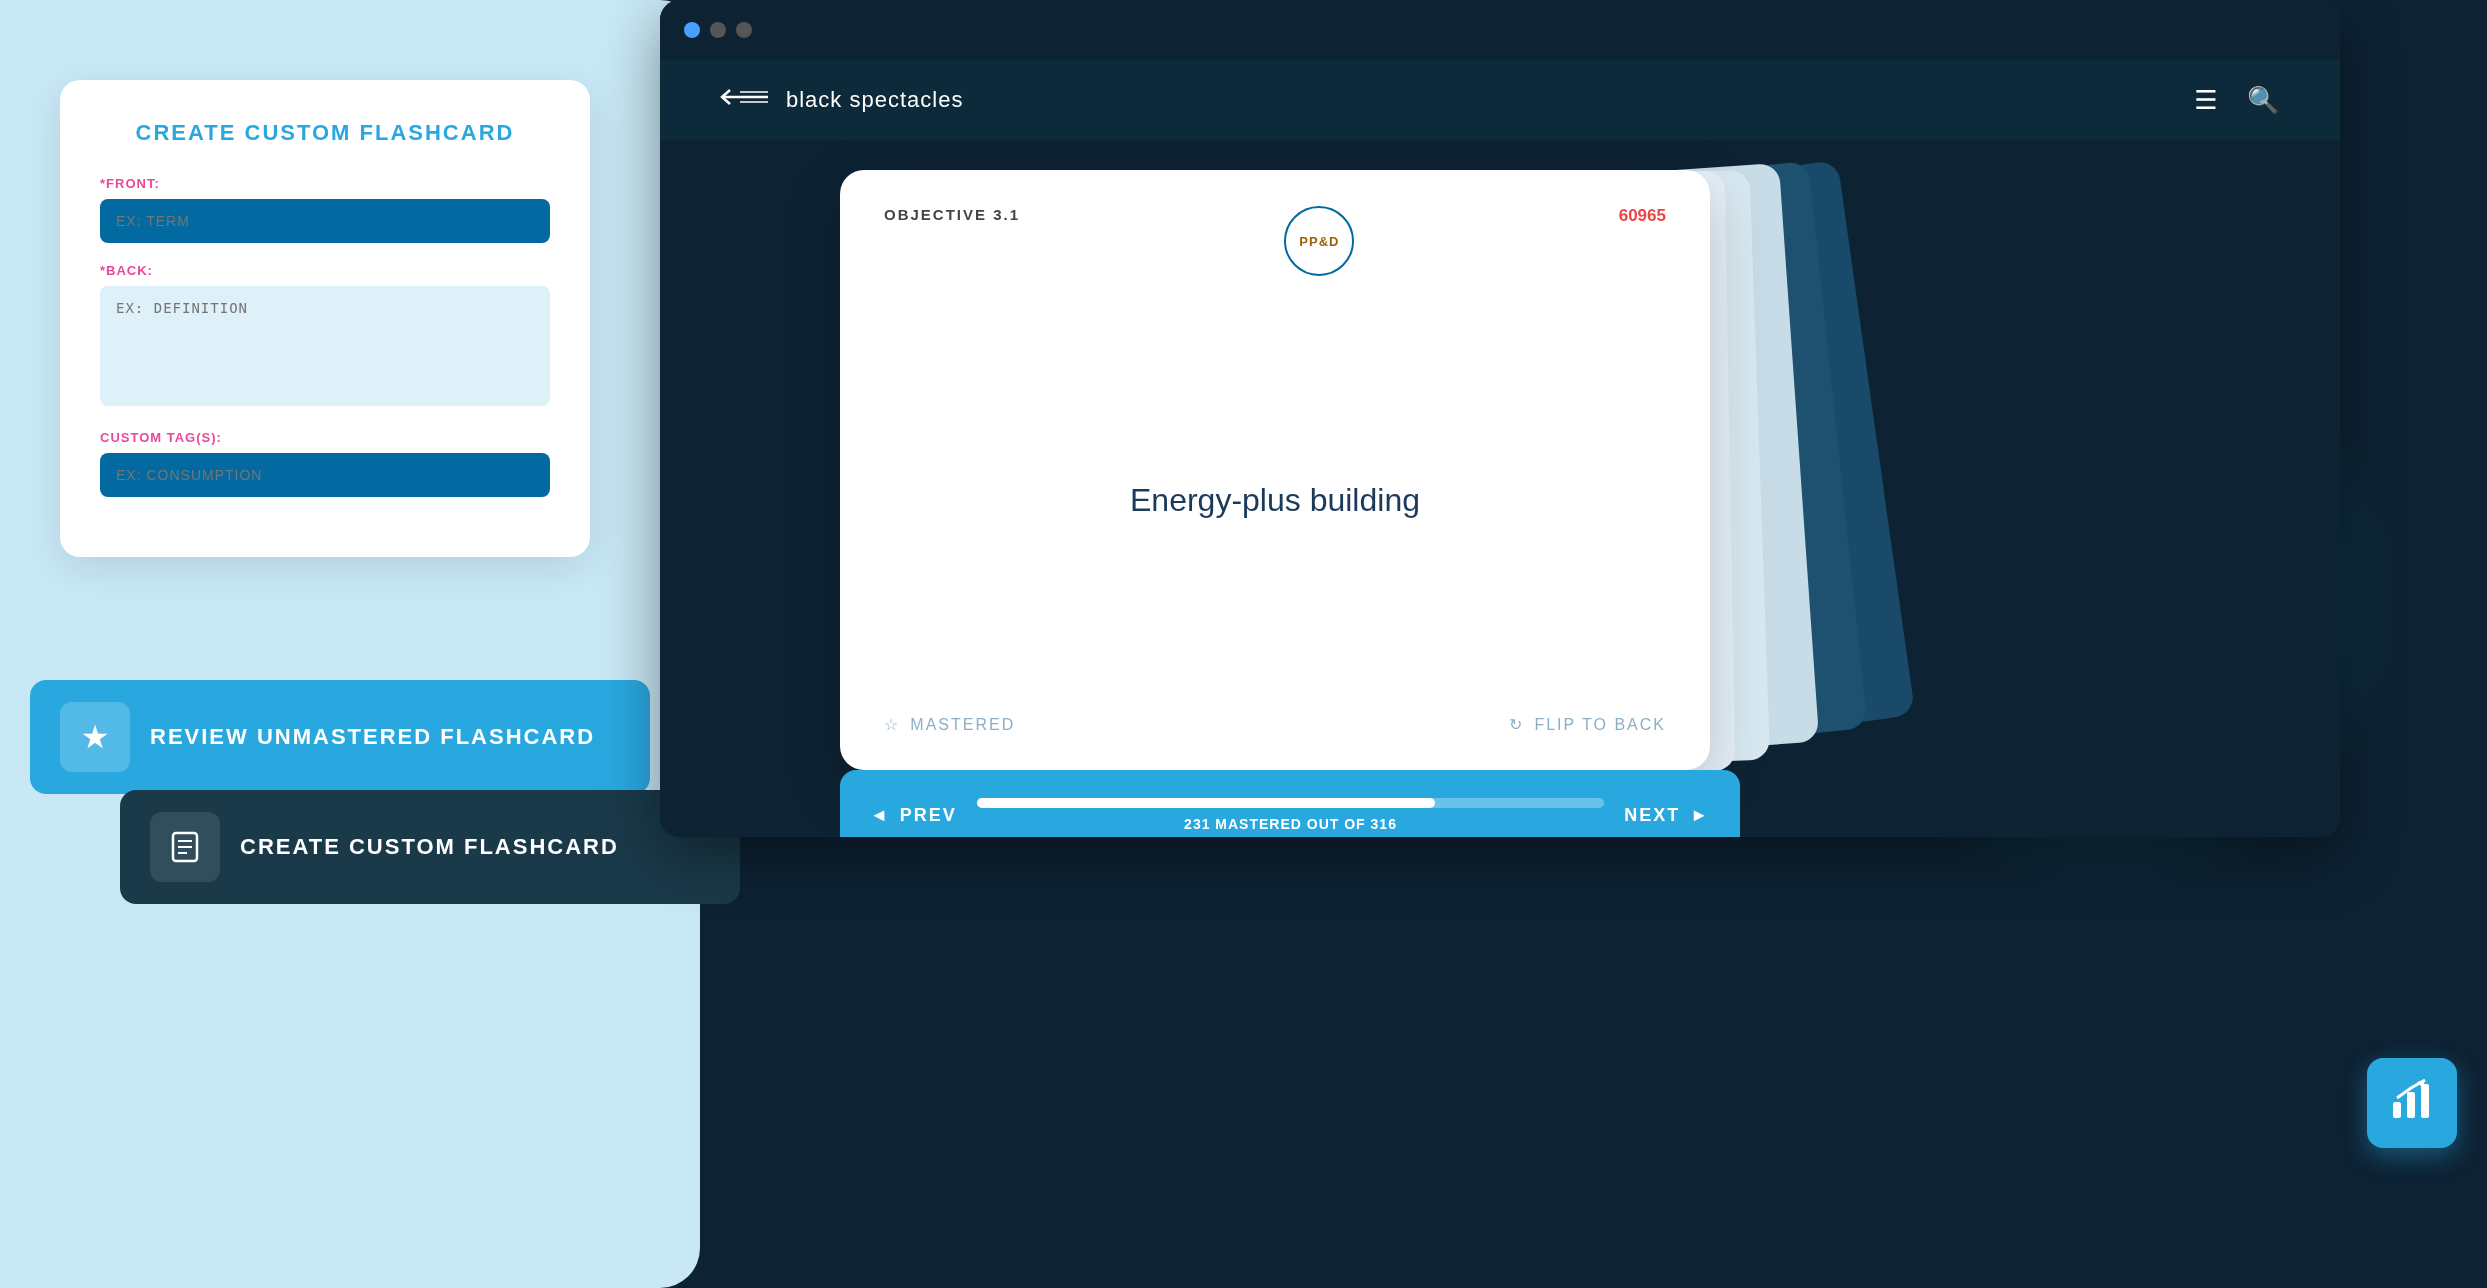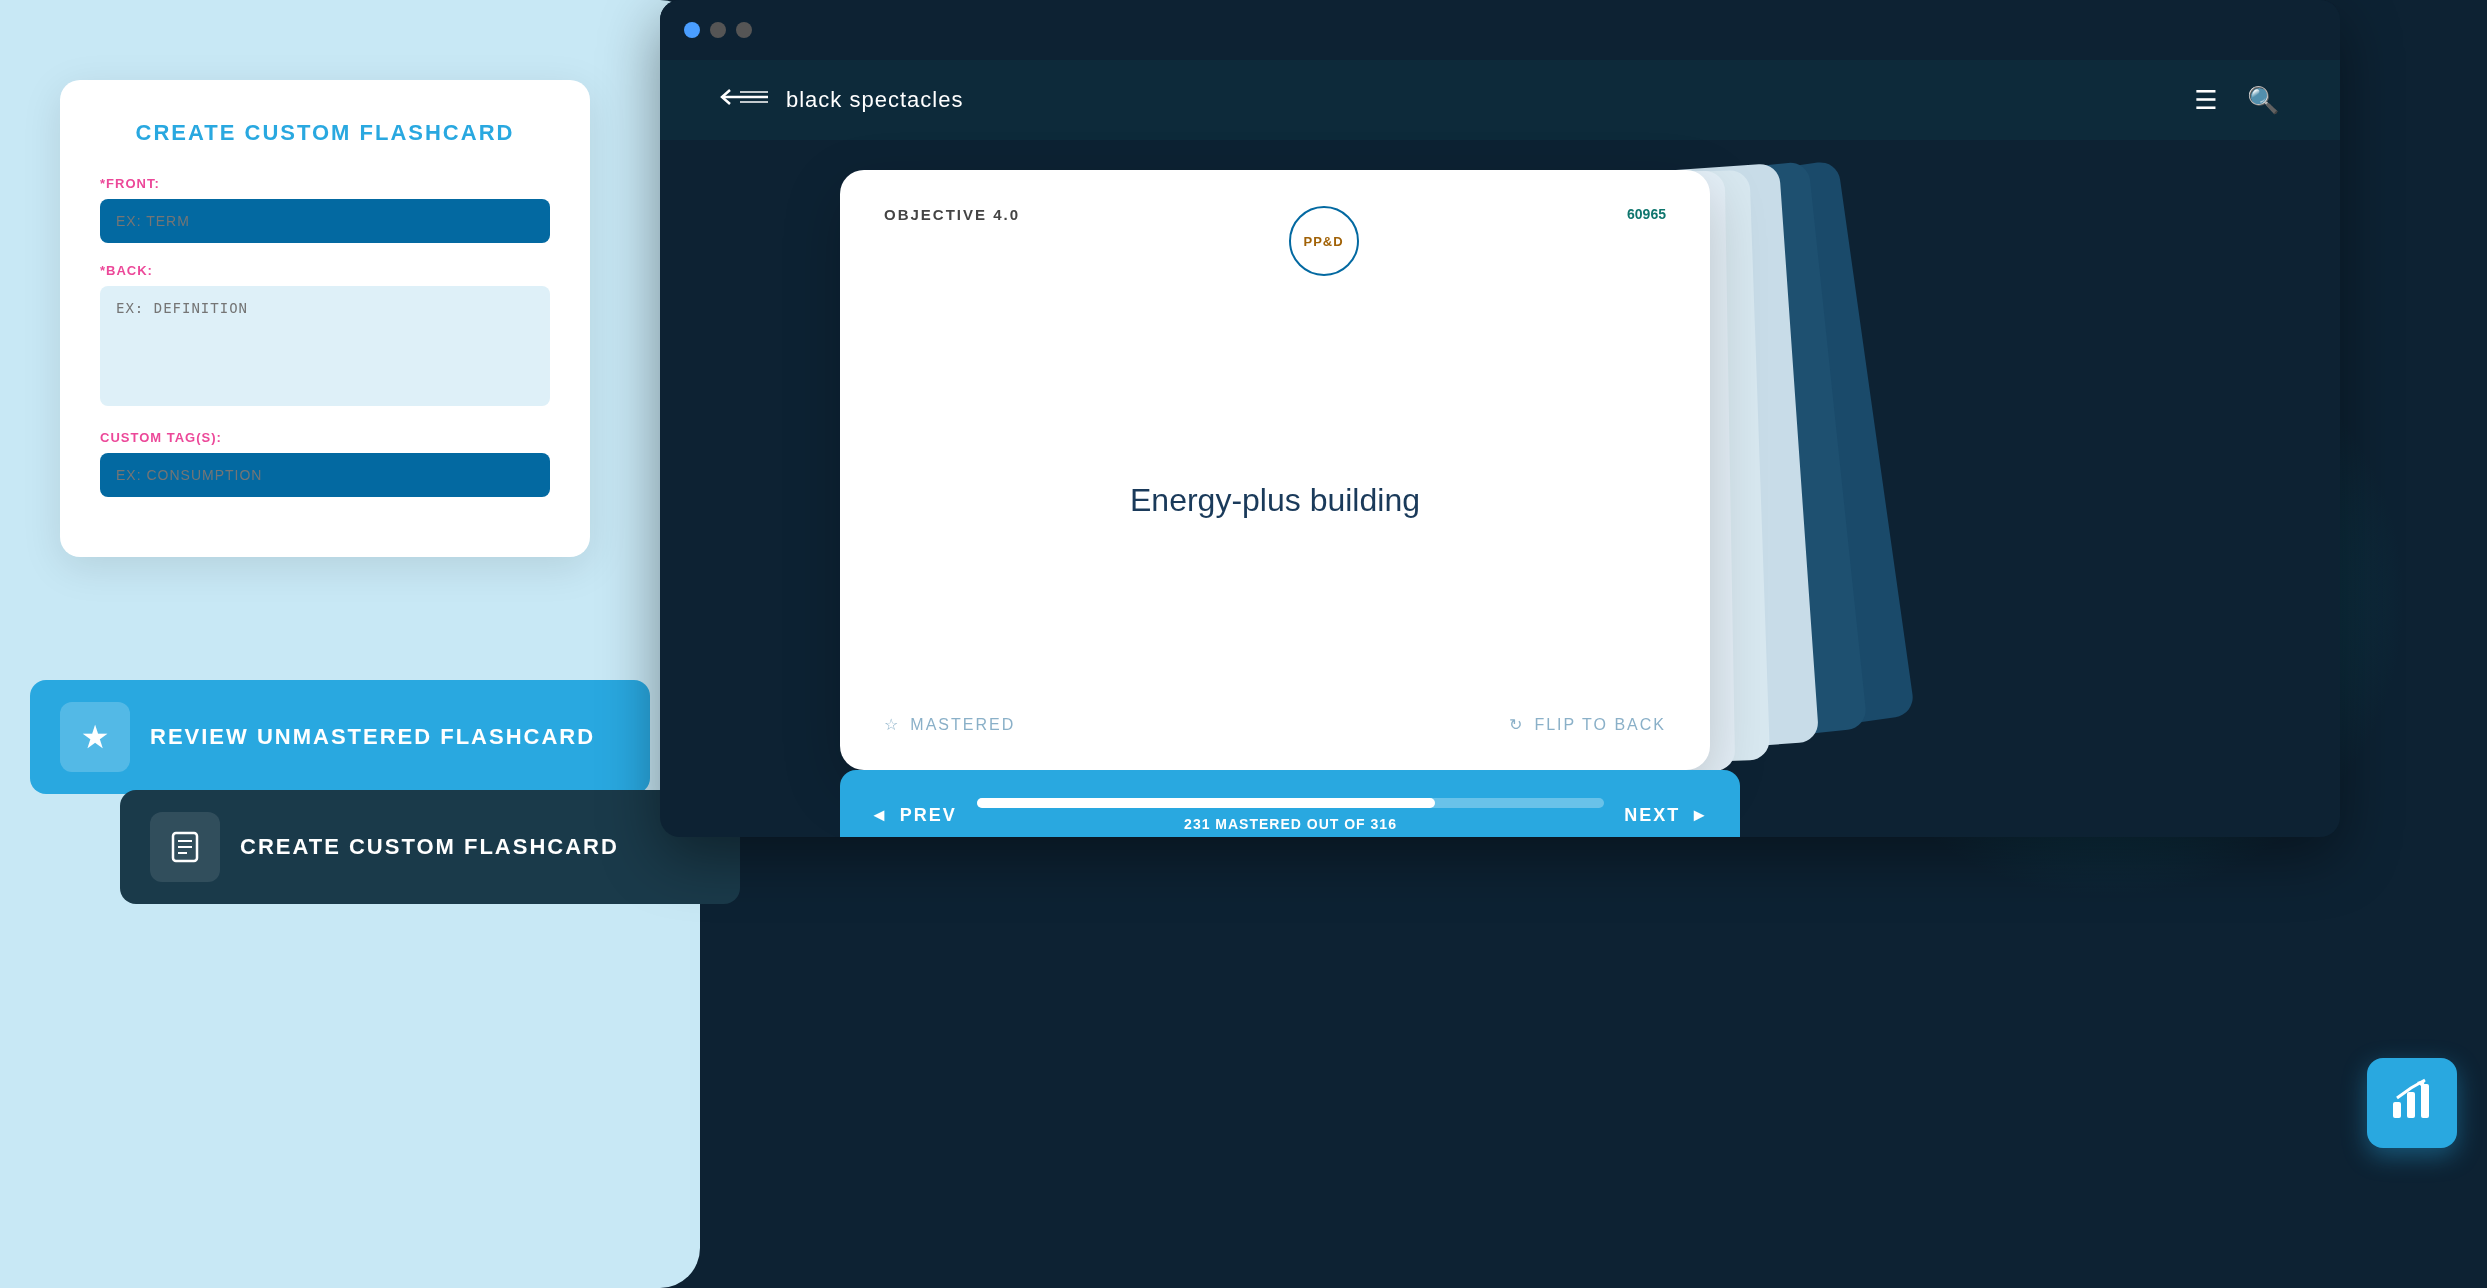--- a/index.html
+++ b/index.html
@@ -353,22 +353,22 @@
       display: flex;
       align-items: center;
       justify-content: center;
       color: #a16207;
       font-size: 13px;
       font-weight: bold;
       letter-spacing: 1px;
     }
 
     .card-number {
-      font-size: 14px;
-      color: #0f766e;
+      font-size: 17px;
+      color: #ef4444;
       font-weight: bold;
     }
 
     .card-body {
       flex: 1;
       display: flex;
       align-items: center;
       justify-content: center;
     }
 
@@ -592,21 +592,21 @@
     <div class="card-shadow-1">
       <span class="obj-label">OBJE</span>
       <div style="position:absolute; bottom:20px; left:30px; display:flex; align-items:center; gap:8px;">
         <span class="card-star-small">☆</span>
         <span class="card-label-small">M</span>
       </div>
     </div>
 
     <div class="main-card">
       <div class="card-header">
-        <div class="card-objective">OBJECTIVE 4.0</div>
+        <div class="card-objective">OBJECTIVE 3.1</div>
         <div class="card-badge">PP&amp;D</div>
         <div class="card-number">60965</div>
       </div>
 
       <div class="card-body">
         <div class="card-term">Energy-plus building</div>
       </div>
 
       <div class="card-footer">
         <div class="mastered-btn">

